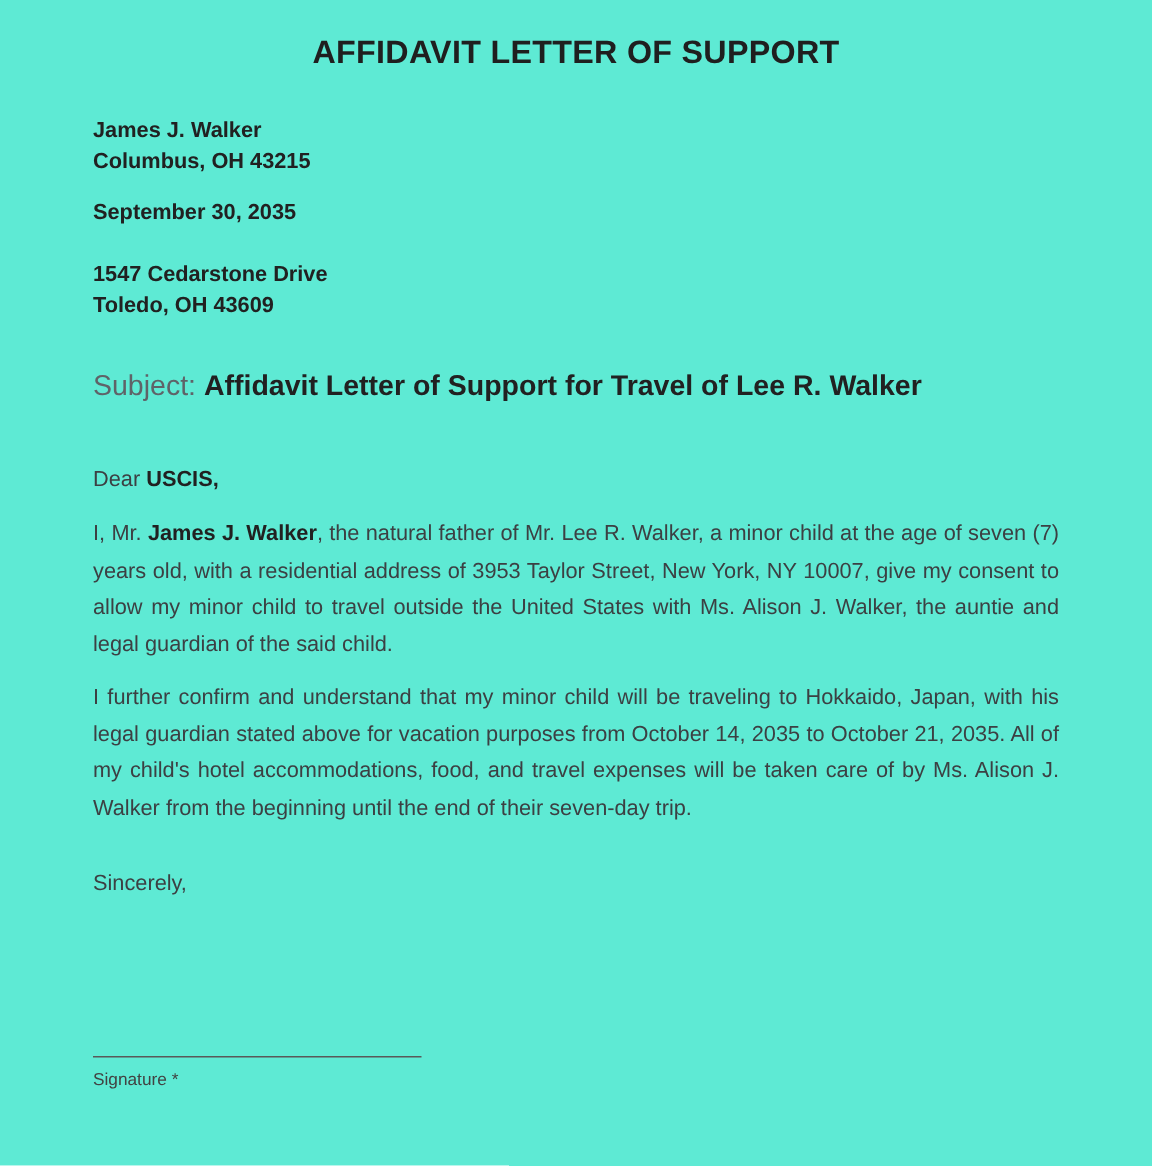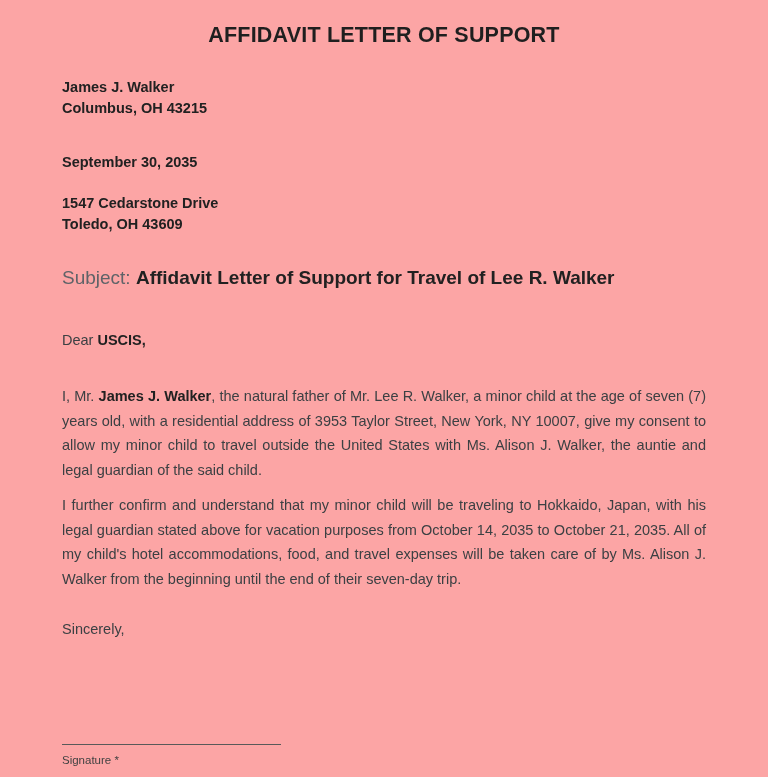--- a/index.html
+++ b/index.html
@@ -7,58 +7,58 @@
     padding: 0;
     background: #ffffff;
   }
   .page {
     position: relative;
     width: 768px;
     height: 777px;
     box-sizing: border-box;
     padding: 0 62px;
     overflow: hidden;
-    background: #fca5a5;
+    background: #5eead4;
     font-family: "Liberation Sans", sans-serif;
     color: #3c4043;
     -webkit-font-smoothing: antialiased;
   }
   .doc-title {
     padding-top: 23px;
     font-size: 21.5px;
     line-height: 25px;
     font-weight: 700;
     text-align: center;
     color: #1f1f1f;
     letter-spacing: 0.2px;
   }
   .addr-block {
     font-size: 14.5px;
     line-height: 21px;
     font-weight: 700;
     color: #212121;
   }
   .sender-block { margin-top: 29px; }
-  .date-line { margin-top: 33px; }
+  .date-line { margin-top: 13px; }
   .recipient-block { margin-top: 20px; }
   .subject-line {
     margin-top: 32px;
     font-size: 19px;
     line-height: 21px;
   }
   .subject-label { color: #5f6368; font-weight: 400; }
   .subject-text { color: #212121; font-weight: 700; }
   .salutation {
     margin-top: 42px;
     font-size: 14.5px;
     line-height: 21px;
   }
   .salutation .bold-name { font-weight: 700; color: #212121; }
   .body-para {
-    margin-top: 33px;
+    margin-top: 13px;
     font-size: 14.5px;
     line-height: 24.5px;
     text-align: justify;
     color: #3c4043;
   }
   .body-para.second { margin-top: 11px; }
   .body-para .bold-name { font-weight: 700; color: #212121; }
   .closing {
     margin-top: 28px;
     font-size: 14.5px;

